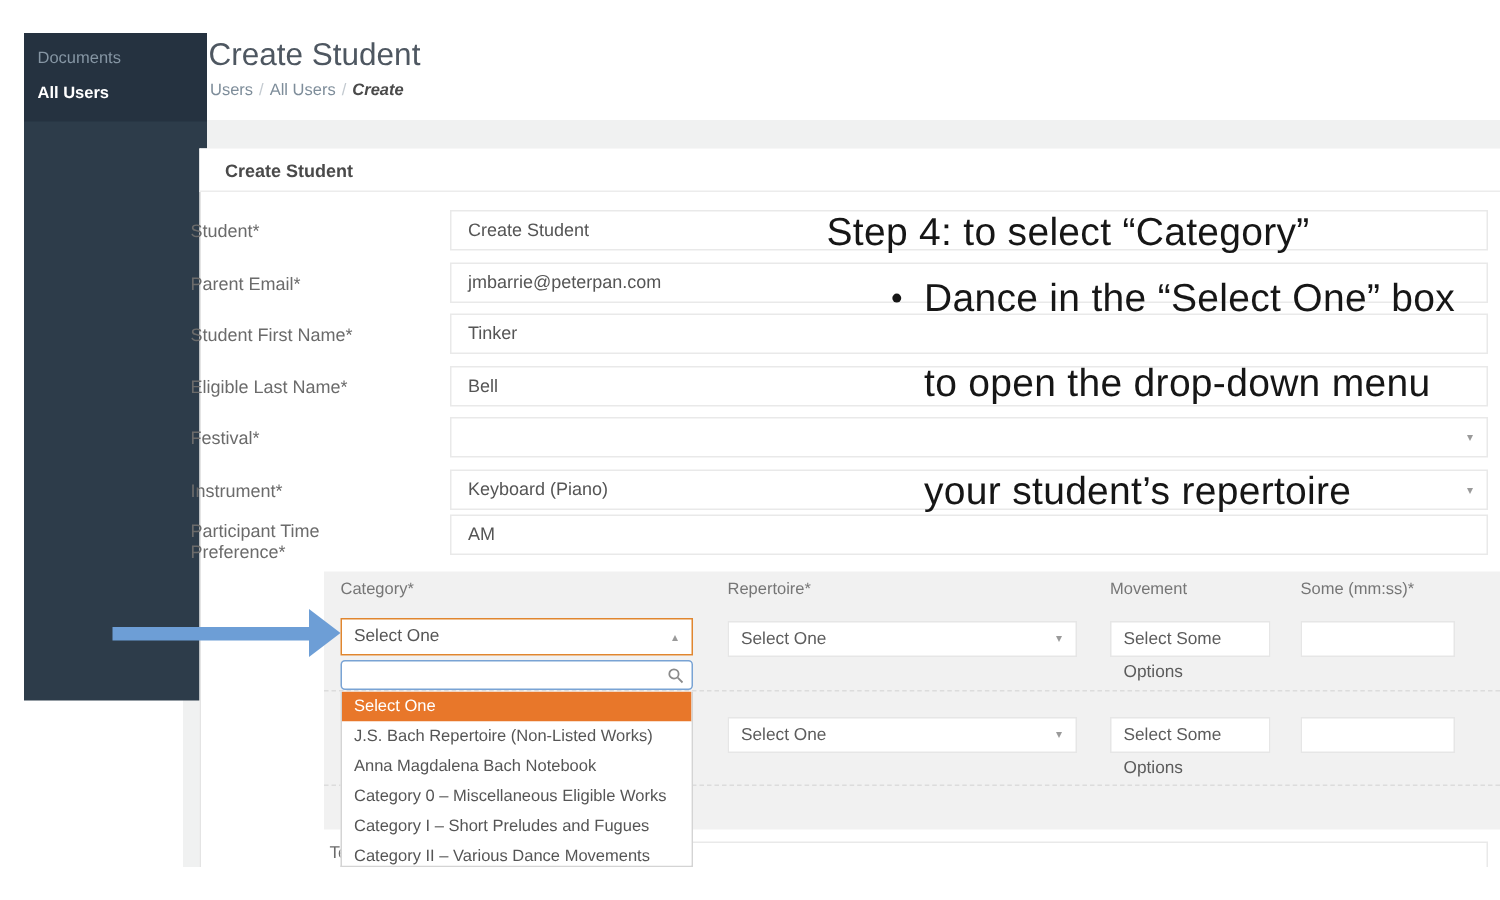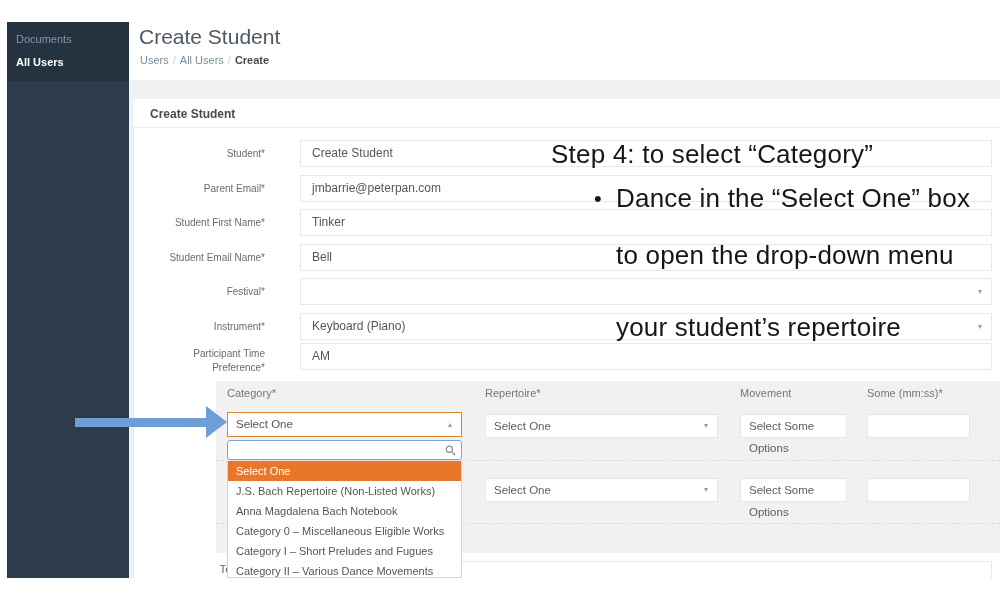--- a/index.html
+++ b/index.html
@@ -6,40 +6,40 @@
   html,body { width:1000px; height:600px; background:#ffffff; font-family:"Liberation Sans", sans-serif; }
   .screen { position:relative; width:1000px; height:600px; overflow:hidden; background:#fff; }
 
   
   .content-bg { position:absolute; left:122px; top:80px; width:878px; height:498px; background:#f0f1f1; }
   .topbar-white { position:absolute; left:122px; top:22px; width:878px; height:58px; background:#ffffff; }
   .bottom-strip { position:absolute; left:0; top:578px; width:1000px; height:22px; background:#ffffff; z-index:40; }
   .top-strip { position:absolute; left:0; top:0; width:1000px; height:22px; background:#ffffff; z-index:40; }
 
   
-  .sidebar { position:absolute; left:7px; top:22px; width:122px; height:556px; background:#2d3c4a; }
+  .sidebar { position:absolute; left:16px; top:22px; width:122px; height:445px; background:#2d3c4a; }
   .sidebar-menu { position:absolute; left:0; top:0; width:122px; height:59px; background:#253240; }
   .side-item { position:absolute; left:9px; font-size:11px; cursor:pointer; }
   .side-item.documents { top:11px; color:#8595a3; }
   .side-item.allusers { top:34px; color:#ffffff; font-weight:bold; }
 
   
   .page-title { position:absolute; left:139px; top:25px; font-size:21px; color:#4e5761; }
   .breadcrumb { position:absolute; left:140px; top:54px; font-size:11px; color:#8a97a3; }
   .breadcrumb .sep { color:#c3cad0; margin:0 4px; }
   .breadcrumb .crumb { color:#7e8d9a; }
-  .breadcrumb .crumb.active { color:#4a4a4a; font-weight:bold; }
+  .breadcrumb .crumb.active { color:#4a4a4a; font-weight:bold;font-style:italic; }
 
   
   .panel { position:absolute; left:133px; top:99px; width:867px; height:479px; background:#ffffff; border:1px solid #e4e4e4; border-right:none; border-bottom:none; }
   .panel-header { position:absolute; left:133px; top:99px; width:867px; height:29px; border-bottom:1px solid #ececec; background:#fff; }
   .panel-title { position:absolute; left:150px; top:107px; font-size:12px; font-weight:bold; color:#4a4a4a; }
 
   
-  .f-label { position:absolute; left:140px; width:125px; text-align:right; font-size:10px; color:#6b6b6b; line-height:14px; z-index:2; }
+  .f-label { position:absolute; left:127px; width:125px; font-size:12px; color:#6b6b6b; line-height:14px; z-index:2; }
   .f-input { position:absolute; left:300px; width:692px; height:27px; background:#fff; border:1px solid #e9e9e9; font-size:12px; color:#555; line-height:25px; padding-left:11px; z-index:2; }
   .caret-down { position:absolute; right:9px; top:0; font-size:8px; color:#9a9a9a; line-height:25px; }
   .caret-up-sm { position:absolute; right:9px; top:0; font-size:8px; color:#9a9a9a; line-height:23px; }
 
   
   .rep-section { position:absolute; left:216px; top:381px; width:784px; height:172px; background:#f1f1f1; z-index:1; }
   .rep-dash { position:absolute; left:0; width:784px; height:0; border-top:1px dashed #dcdcdc; }
   .col-head { position:absolute; top:6px; font-size:11px; color:#767676; text-align:left; }
   .rep-box { position:absolute; background:#fff; border:1px solid #e6e6e6; font-size:11.5px; color:#5c5c5c; line-height:22px; padding-left:8px; z-index:2; }
 
@@ -90,21 +90,21 @@
 
   <div class="f-label" style="top:147px">Student*</div>
   <div class="f-input" style="top:140px">Create Student</div>
 
   <div class="f-label" style="top:182px">Parent Email*</div>
   <div class="f-input" style="top:175px">jmbarrie@peterpan.com</div>
 
   <div class="f-label" style="top:216px">Student First Name*</div>
   <div class="f-input" style="top:209px">Tinker</div>
 
-  <div class="f-label" style="top:251px">Student Email Name*</div>
+  <div class="f-label" style="top:251px">Eligible Last Name*</div>
   <div class="f-input" style="top:244px">Bell</div>
 
   <div class="f-label" style="top:285px">Festival*</div>
   <div class="f-input" style="top:278px">
     <span class="caret-down">▾</span>
   </div>
 
   <div class="f-label" style="top:320px">Instrument*</div>
   <div class="f-input" style="top:313px">
     <span>Keyboard (Piano)</span>

